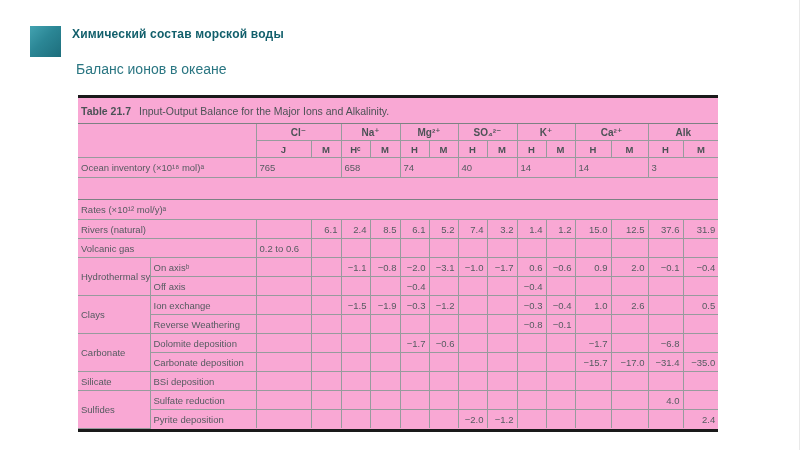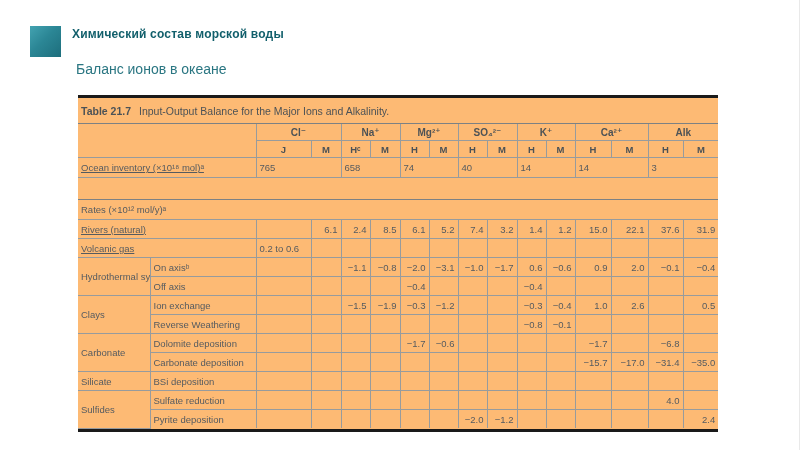--- a/index.html
+++ b/index.html
@@ -16,39 +16,39 @@
     position:absolute;left:72px;top:27px;
     font-size:12px;font-weight:bold;color:#115f6b;letter-spacing:.2px;
   }
   .slide-subtitle{
     position:absolute;left:76px;top:61px;
     font-size:14px;font-weight:normal;color:#2a7682;
   }
   .table-wrap{
     position:absolute;left:78px;top:95px;width:640px;
     border-top:3px solid #1a1a1a;border-bottom:3px solid #1a1a1a;
-    background:#fdba74;
+    background:#f9a8d4;
   }
   table.t{
     border-collapse:collapse;table-layout:fixed;width:640px;
     color:#555b60;font-size:9.5px;
   }
   table.t td{border:1px solid #979b9d;padding:0 3px;overflow:hidden;white-space:nowrap;}
   table.t tr td:first-child{border-left:none;}
   table.t tr td:last-child{border-right:none;}
   table.t tr:last-child td{border-bottom:none;}
   td.caption-cell{
     border:none !important;border-bottom:1px solid #7d8183 !important;
     height:25px;font-size:10.5px;color:#4c5256;padding-left:2px;
   }
   td.caption-cell b{font-weight:bold;margin-right:8px;}
   td.hblank{border:none !important;border-right:1px solid #979b9d !important;}
   td.ion{height:16px;text-align:center;font-weight:bold;font-size:10px;color:#4c5256;}
   td.subh{height:16px;text-align:center;font-weight:bold;font-size:9.5px;color:#4c5256;}
-  td.inv-label,td.row-label2{height:19px;text-align:left;padding-left:2px;text-decoration:underline;}
+  td.inv-label,td.row-label2{height:19px;text-align:left;padding-left:2px;}
   td.inv-val{text-align:left;}
   td.gap-cell{border:none !important;height:21px;}
   td.rates-cell{
     border:none !important;border-top:1px solid #7d8183 !important;
     border-bottom:1px solid #979b9d !important;
     height:19px;text-align:left;padding-left:2px;margin-left:48px;
   }
   td.grp{text-align:left;padding-left:2px;vertical-align:middle;}
   td.sublbl{text-align:left;padding-left:4px;}
   td.num{text-align:right;padding-right:4px;}
@@ -138,21 +138,21 @@
           <td class="num">6.1</td>
           <td class="num">2.4</td>
           <td class="num">8.5</td>
           <td class="num">6.1</td>
           <td class="num">5.2</td>
           <td class="num">7.4</td>
           <td class="num">3.2</td>
           <td class="num">1.4</td>
           <td class="num">1.2</td>
           <td class="num">15.0</td>
-          <td class="num">22.1</td>
+          <td class="num">12.5</td>
           <td class="num">37.6</td>
           <td class="num">31.9</td>
         </tr>
         <tr class="datarow">
           <td class="row-label2" colspan="2">Volcanic gas</td>
           <td class="num jcol">0.2 to 0.6</td>
           <td class="num"></td>
           <td class="num"></td>
           <td class="num"></td>
           <td class="num"></td>

